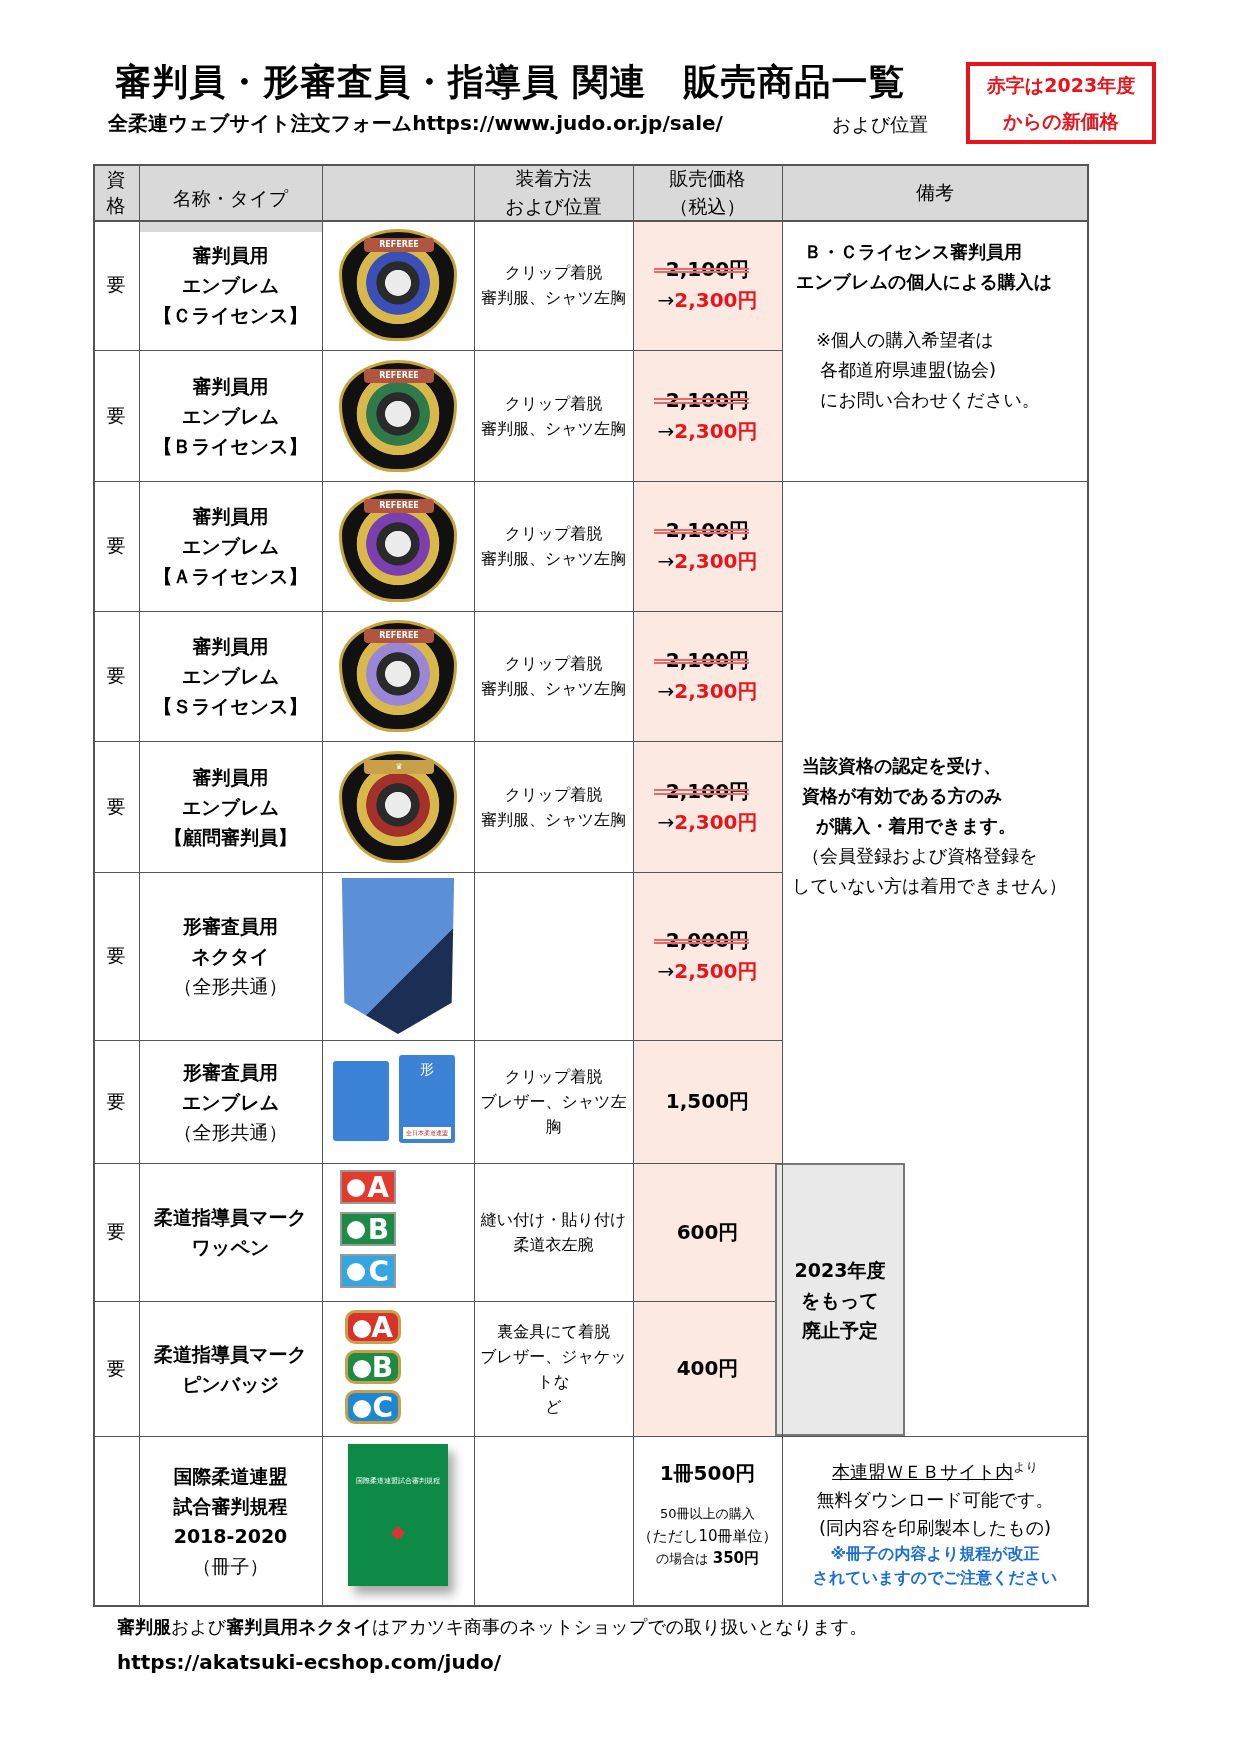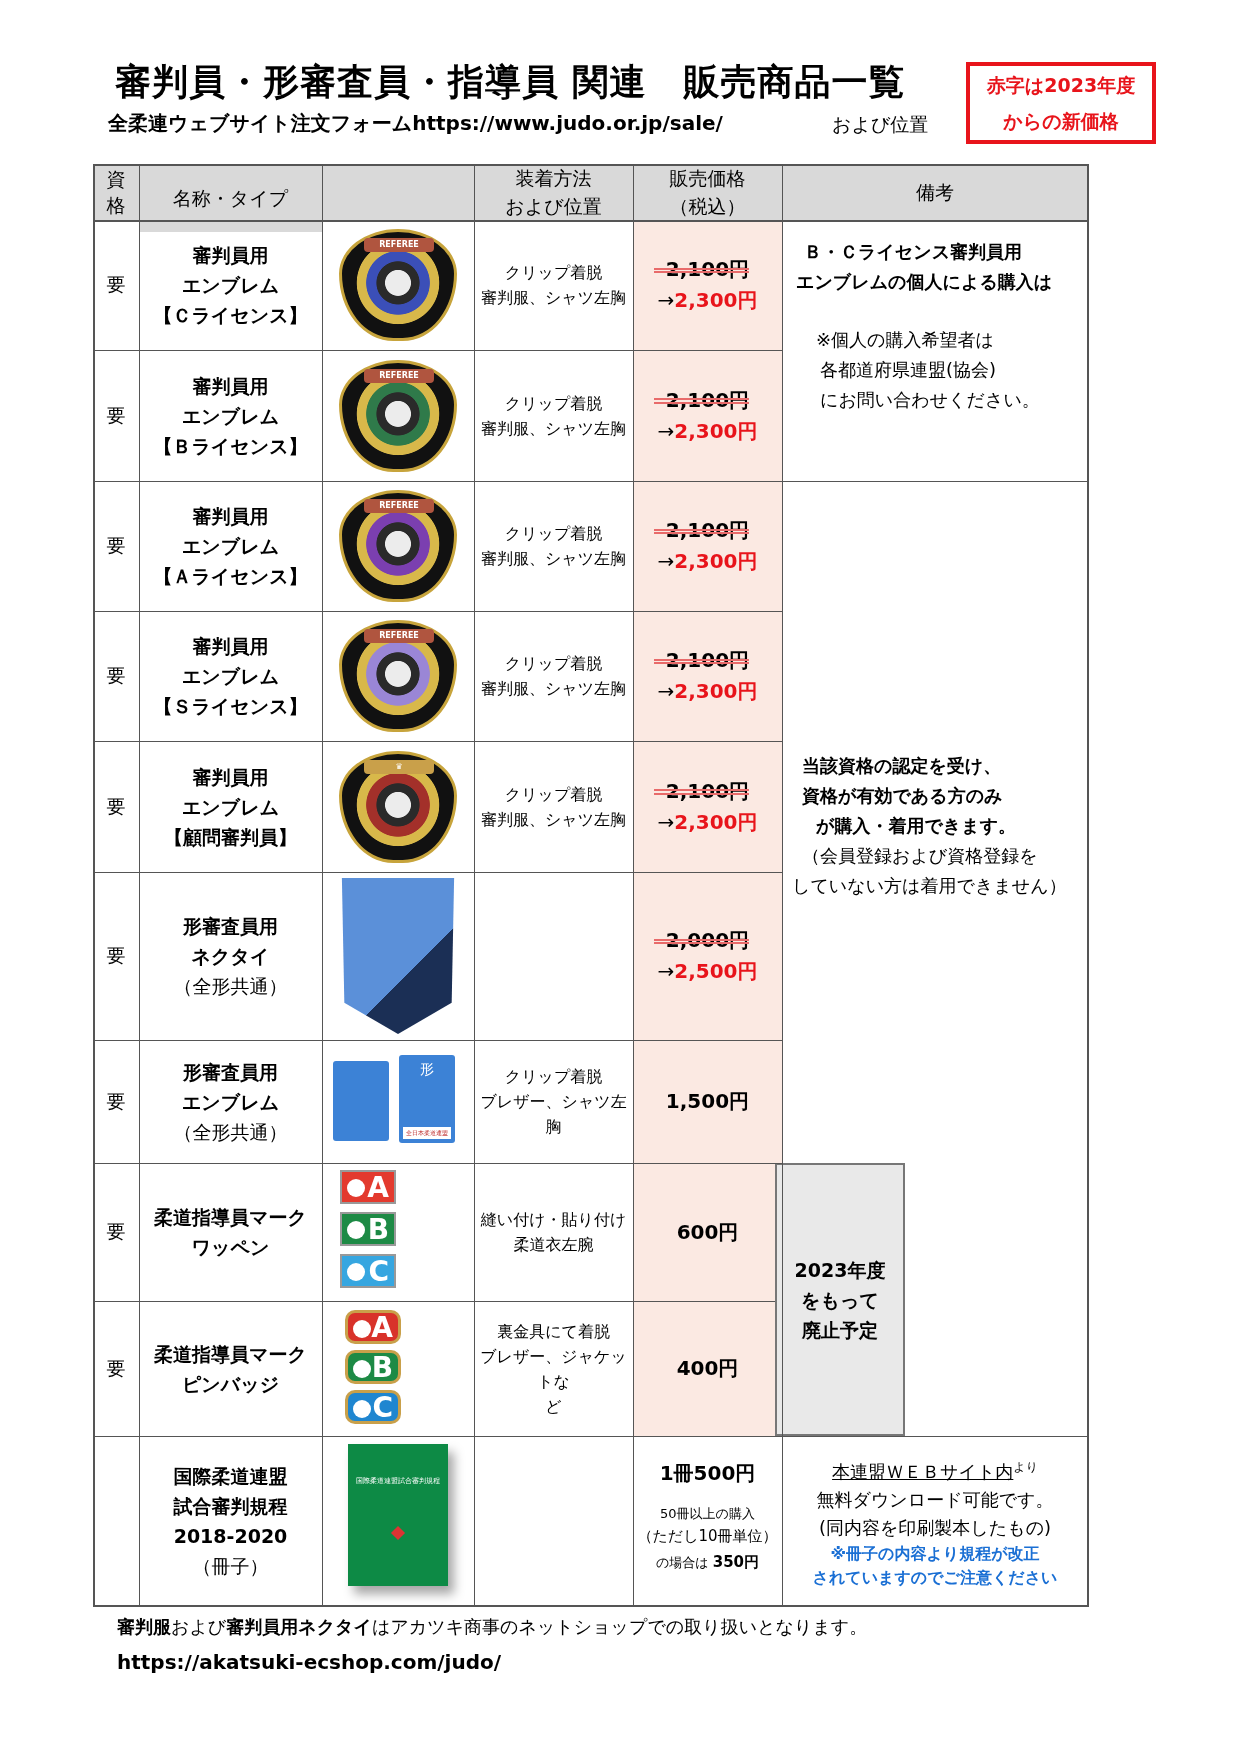--- a/index.html
+++ b/index.html
@@ -311,21 +311,21 @@
         <span class="t">国際柔道連盟試合審判規程</span>
         <span class="diamond"></span>
       </div>
   </div>
   <div class="cell mount" style="left:474px;top:1436px;width:159px;height:170px;"></div>
   <div class="cell" style="left:633px;top:1436px;width:149px;height:170px;justify-content:flex-start;padding-top:22px;">
     <span class="price">1冊500円</span>
     <span style="height:14px;"></span>
     <span style="font-size:13px;line-height:22px;">50冊以上の購入</span>
     <span style="font-size:15px;line-height:22px;">（ただし10冊単位）</span>
-    <span style="font-size:13px;line-height:30px;"><span>の場合は</span> <b style="font-size:15px;">350円</b></span>
+    <span style="font-size:13px;line-height:22px;"><span>の場合は</span> <b style="font-size:15px;">350円</b></span>
   </div>
   <div class="cell" style="left:782px;top:1436px;width:306px;height:170px;font-size:18px;line-height:28px;">
     <span><span style="text-decoration:underline;">本連盟ＷＥＢサイト内</span><sup style="font-size:12px;">より</sup></span>
     <span>無料ダウンロード可能です。</span>
     <span>(同内容を印刷製本したもの)</span>
     <span class="blue">※冊子の内容より規程が改正</span>
     <span class="blue">されていますのでご注意ください</span>
   </div>
 
   <div class="grid-line" style="left:93px;top:164px;width:995px;height:2px;"></div>

